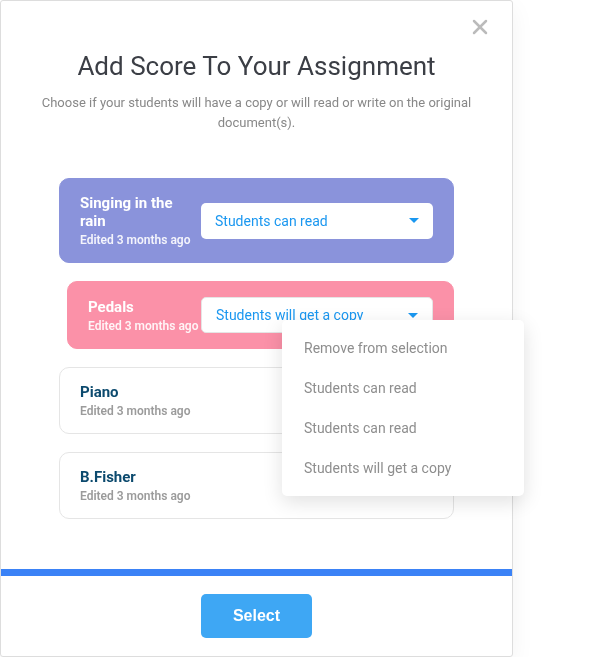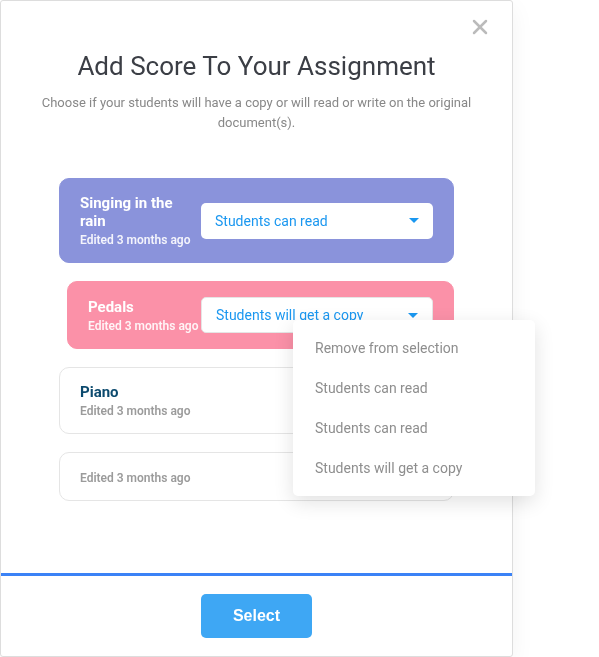--- a/index.html
+++ b/index.html
@@ -93,36 +93,36 @@
   }
   .caret {
     width: 0; height: 0;
     border-left: 5px solid transparent;
     border-right: 5px solid transparent;
     border-top: 5px solid #1a97f0;
   }
   .dropdown-menu {
     position: absolute;
     top: 160px;
-    left: 292px;
+    left: 281px;
     width: 242px;
     background: #fff;
     border-radius: 5px;
     box-shadow: 0 6px 20px rgba(0,0,0,0.12);
     padding: 8px 0;
     z-index: 10;
   }
   .dropdown-item {
     padding: 12px 22px;
     font-size: 14px;
     color: #8e8e8e;
     cursor: pointer;
   }
   .footer {
-    border-top: 3px solid #3b82f6;
+    border-top: 7px solid #3b82f6;
     padding: 18px;
     display: flex;
     justify-content: center;
   }
   .primary-btn {
     background: #3ea7f4;
     color: #fff;
     border: none;
     border-radius: 5px;
     padding: 13px 32px;
@@ -176,20 +176,21 @@
 
     <div class="score-row">
       <div class="score-info">
         <div class="title">Piano</div>
         <div class="meta">Edited 3 months ago</div>
       </div>
     </div>
 
     <div class="score-row">
       <div class="score-info">
+        <div class="title">B.Fisher</div>
         <div class="meta">Edited 3 months ago</div>
       </div>
     </div>
 
     <div class="dropdown-menu">
       <div class="dropdown-item">Remove from selection</div>
       <div class="dropdown-item">Students can read</div>
       <div class="dropdown-item">Students can read</div>
       <div class="dropdown-item">Students will get a copy</div>
     </div>

